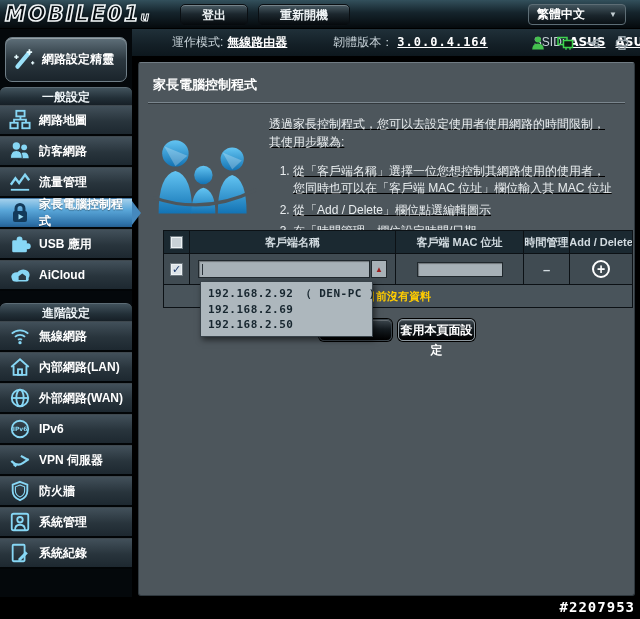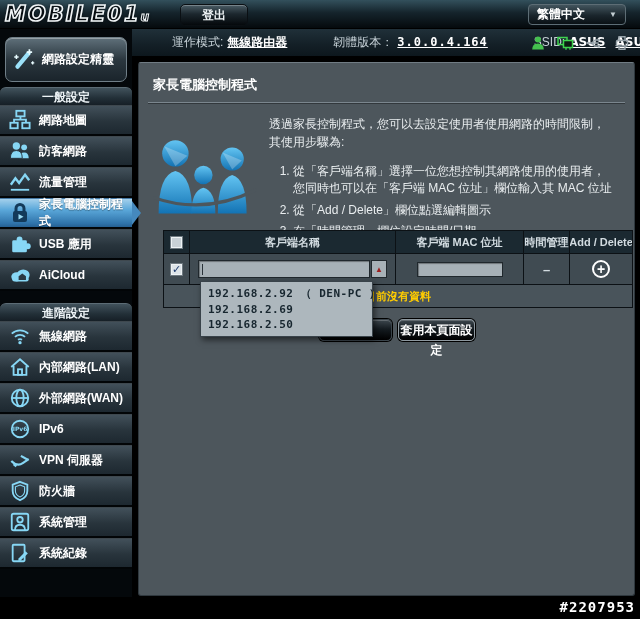--- a/index.html
+++ b/index.html
@@ -89,21 +89,21 @@
     border-left:9px solid #4589bd; border-top:12px solid transparent; border-bottom:12px solid transparent;
   }
   
   .main-panel {
     position:absolute; left:138px; top:62px; width:497px; height:534px;
     background:#4d565c; border:1px solid #2f383e; border-top:1px solid #717c84;
     border-radius:3px; z-index:2;
   }
   .panel-title { padding:13px 14px 5px 14px; color:#fff; font-size:13px; font-weight:bold; }
   .panel-divider { height:1px; background:#7b868e; margin:3px 9px 0 9px; box-shadow:0 1px 0 rgba(0,0,0,.35); }
-  .intro-wrap { display:flex; padding:12px 16px 0 14px; }
+  .intro-wrap { display:flex; padding:12px 16px 0 14px;text-decoration:underline; }
   .family-fig { width:112px; flex:none; padding-top:14px; }
   .intro-col { flex:1; padding-left:4px; padding-right:6px; }
   .intro-text { color:#e9edef; font-size:12px; line-height:1.5; }
   ol.steps { margin-top:12px; padding-left:24px; }
   ol.steps li { color:#e9edef; font-size:12px; line-height:1.45; margin-bottom:4px; }
   .tutorial-link { font-weight:bold; text-decoration:underline; cursor:pointer; }
   
   .table-wrap { position:absolute; left:24px; top:167px; width:470px; border:1px solid #0c1115; }
   .thead { display:flex; height:22px; background:#1b2931; }
   .thead .th {
@@ -165,20 +165,21 @@
     position:absolute; right:5px; top:2px; color:#fff;
     font-family:"DejaVu Sans Mono",monospace; font-size:14px; font-weight:bold; letter-spacing:1px;
   }
 </style>
 </head>
 <body>
 
 <div class="top-bar">
   <div class="logo"><span>MOBILE01</span><span class="logo-suffix">u</span></div>
   <div class="tb-btn btn-logout">登出</div>
+  <div class="tb-btn btn-reboot">重新開機</div>
   <div class="lang-select">
     <span>繁體中文</span>
     <span class="chev">▼</span>
   </div>
 </div>
 
 <div class="info-bar">
   <span class="lbl">運作模式:</span><span class="val">無線路由器</span><span class="lbl">韌體版本：</span><span class="val mono">3.0.0.4.164</span><span class="lbl">SSID:</span><span class="val">ASUS</span><span class="val ssid2">ASUS_5G</span>
   <div class="info-icons">
     <span>

